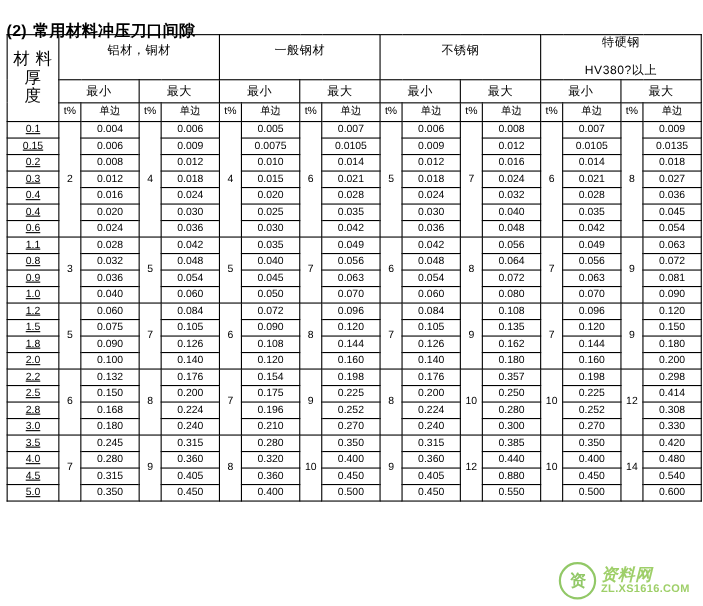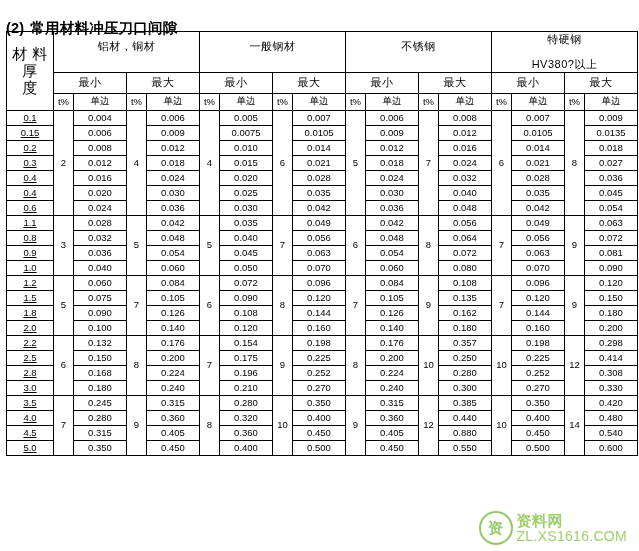--- a/index.html
+++ b/index.html
@@ -98,25 +98,27 @@
     font-weight: 700;
     display: flex; align-items: center; justify-content: center;
     margin-right: 4px;
     background: rgba(255,255,255,0.45);
   }
   #watermark .wtext {
     font-size: 15px;
     font-weight: 700;
     color: #8ec74f;
     letter-spacing: 0.5px;
+    font-style: italic;
   }
   #watermark .wsub {
-    font-size: 14px;
+    font-size: 10px;
     color: #8ec74f;
     letter-spacing: 0.3px;
+    font-weight: bold;
   }
   #watermark .stack { display: flex; flex-direction: column; line-height: 1.05; }
 </style>
 </head>
 <body>
 
 <div id="title">
   <span class="num">(2)</span><span>常用材料冲压刀口间隙</span>
 </div>
 

